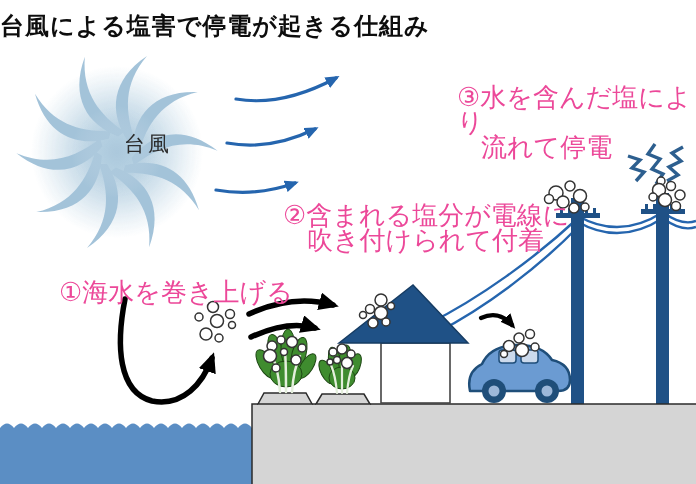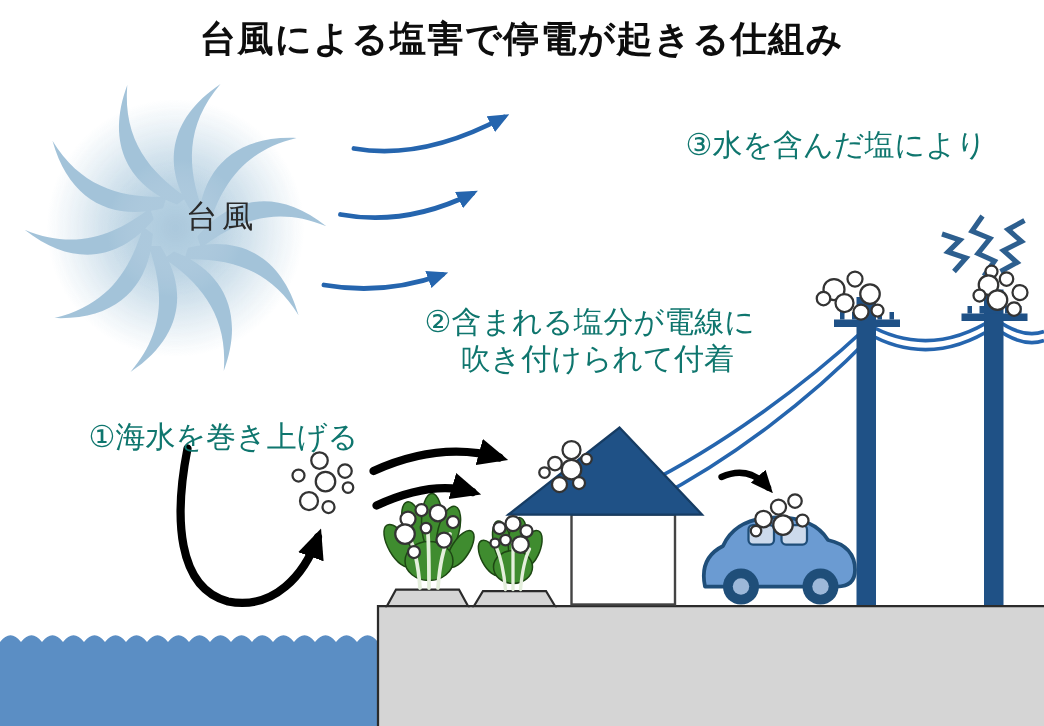--- a/index.html
+++ b/index.html
@@ -2,27 +2,27 @@
 <html><head>
 <meta charset="utf-8">
 <style>
   html,body{margin:0;padding:0;background:#fff;}
   .canvas{
     position:relative;width:696px;height:484px;background:#ffffff;overflow:hidden;
     font-family:"Liberation Sans","DejaVu Sans",sans-serif;color:#1c1c1c;
   }
   .canvas svg{position:absolute;left:0;top:0;}
   .page-title{
-    position:absolute;top:10px;left:0;width:696px;text-align:center;
+    position:absolute;top:10px;left:0;width:696px;
     font-size:24px;font-weight:700;letter-spacing:1px;color:#0d0d0d;
   }
   .typhoon-label{
     position:absolute;left:84px;top:130px;font-size:21px;letter-spacing:3px;color:#2a2a2a;margin-left:40px;
   }
-  .step{position:absolute;font-size:20px;line-height:25px;color:#0f766e;font-weight:500;}
+  .step{position:absolute;font-size:26px;line-height:25px;color:#ec4899;font-weight:500;}
   .step .indent{padding-left:24px;}
   .step1{left:14px;top:280px;margin-left:45px;}
   .step2{left:283px;top:203px;}
   .step3{left:457px;top:85px;}
 </style>
 </head>
 <body>
 
 <div class="canvas">
 
@@ -237,15 +237,16 @@
     <div>①海水を巻き上げる</div>
   </div>
 
   <div class="step step2">
     <div>②含まれる塩分が電線に</div>
     <div class="indent">吹き付けられて付着</div>
   </div>
 
   <div class="step step3">
     <div>③水を含んだ塩により</div>
+    <div class="indent">流れて停電</div>
   </div>
 
 </div>
 
 </body></html>

